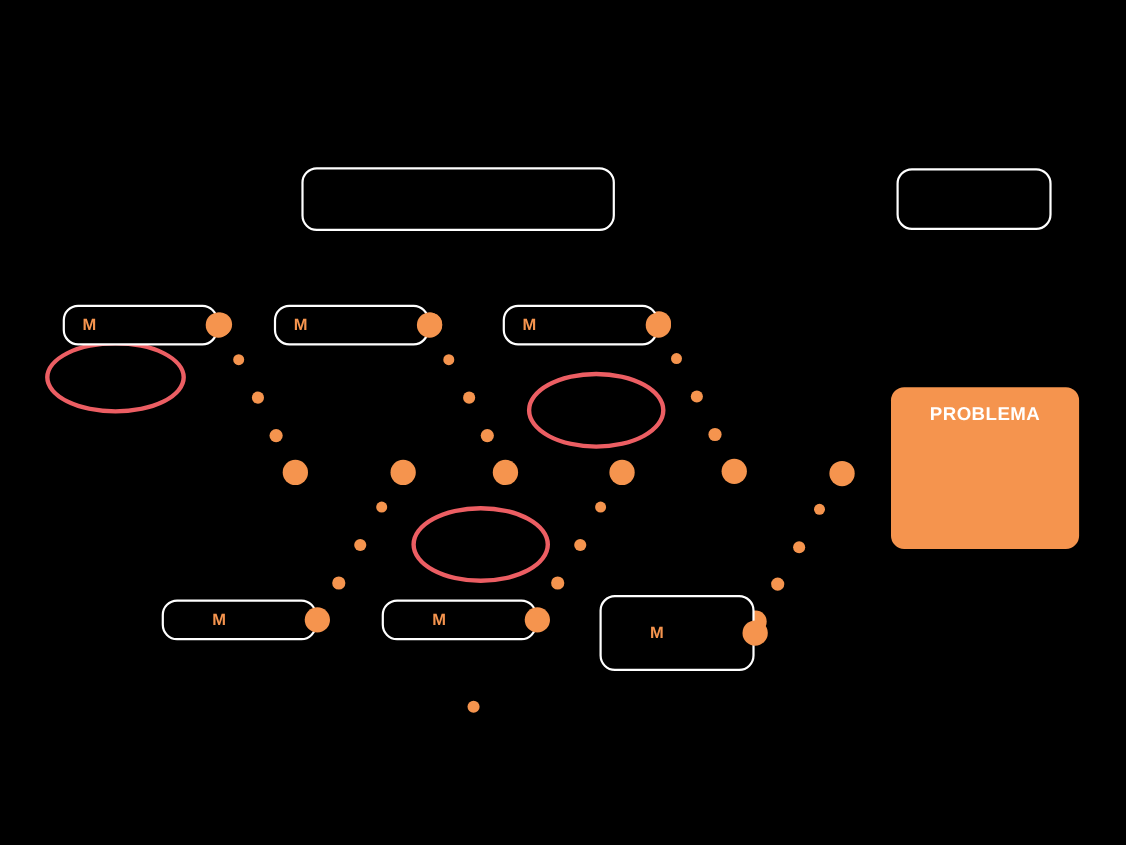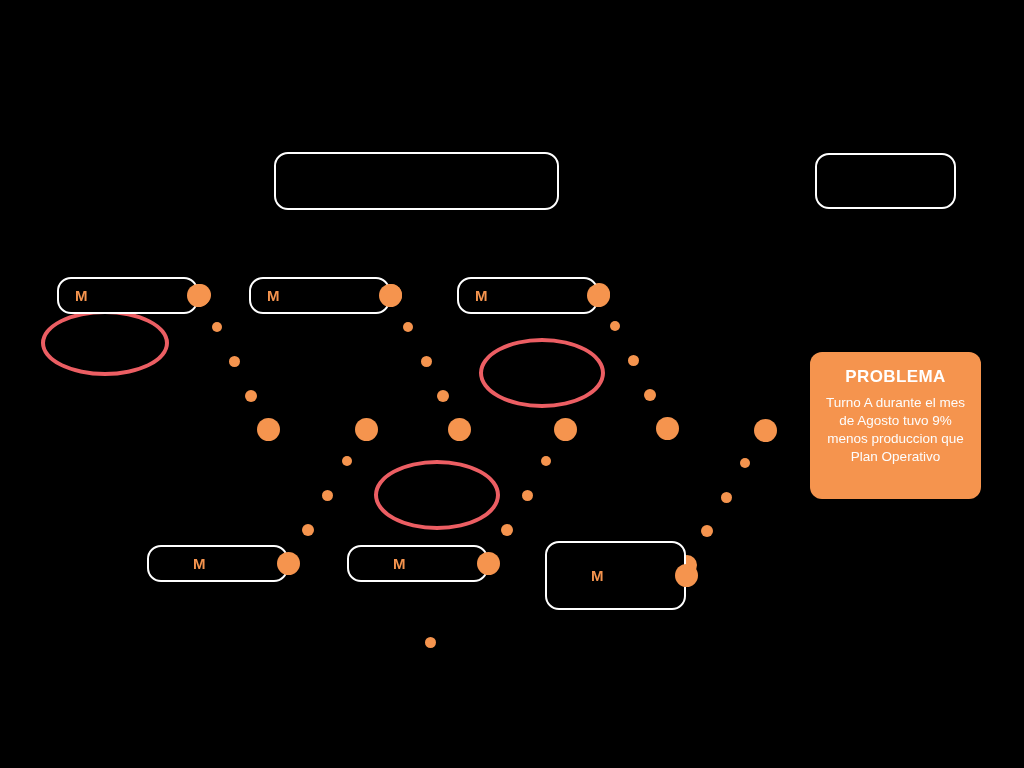--- a/index.html
+++ b/index.html
@@ -167,16 +167,15 @@
       </div>
       <div class="node-anchor" style="left: 476.5px; top: 552px; width: 23px; height: 23px;"></div>
       <div class="node-box" style="left: 545px; top: 541px; width: 141px; height: 69px;">
         <span class="node-label centered">M</span>
       </div>
       <div class="node-anchor" style="left: 674.5px; top: 564px; width: 23px; height: 23px;"></div>
     </div>
 
   <div id="problem-card">
     <div id="problem-title">PROBLEMA</div>
-    <div id="problem-body">Turno A durante el mes de Agosto tuvo 9% menos produccion que Plan Operativo</div>
   </div>
 
 </div>
 
 </body></html>

